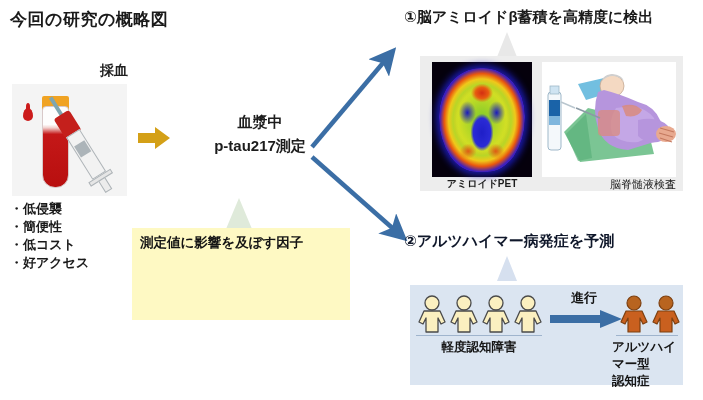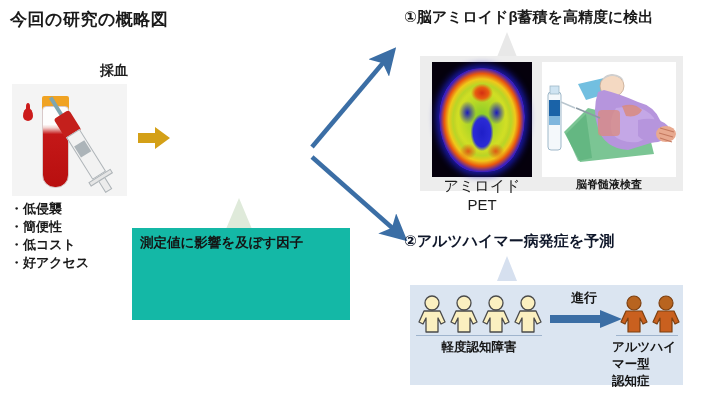--- a/index.html
+++ b/index.html
@@ -141,21 +141,21 @@
     font-size: 15px;
     font-weight: 700;
     color: #1d1d1d;
     line-height: 24px;
   }
 
   
   #factors-box {
     left: 132px; top: 228px;
     width: 218px; height: 92px;
-    background: #14b8a6;
+    background: #fef9c3;
   }
   #factors-pointer {
     left: 226px; top: 198px;
     width: 0; height: 0;
     border-left: 13px solid transparent;
     border-right: 13px solid transparent;
     border-bottom: 31px solid #dfeada;
   }
   #factors-title {
     left: 8px; top: 6px;
@@ -217,35 +217,35 @@
       radial-gradient(ellipse 10px 9px at 34% 80%, #e05a14 0%, rgba(224,90,20,0) 85%),
       radial-gradient(ellipse 10px 9px at 66% 80%, #e05a14 0%, rgba(224,90,20,0) 85%),
       radial-gradient(ellipse 44px 54px at 50% 50%, rgba(0,0,0,0) 54%, #b8d627 66%, #f0c81a 76%, #e8560f 86%, #3b1fc0 96%),
       radial-gradient(ellipse 41px 51px at 50% 50%, #7ec92a 0%, #d6e024 62%, #efae16 80%, #d73a10 93%, #2a1fb8 100%);
     box-shadow: 0 0 7px 3px #1a1ab0;
   }
   #pet-caption {
     left: 12px; top: 121px;
     width: 100px;
     text-align: center;
-    font-size: 15px;
-    font-weight: 400;
+    font-size: 10px;
+    font-weight: 700;
     color: #1c1c1c;
   }
   #csf-frame {
     left: 122px; top: 6px;
     width: 134px; height: 115px;
     background: #ffffff;
   }
   #csf-caption {
     left: 122px; top: 121px;
     width: 134px;
-    text-align: center;
+    text-align: right;
     font-size: 11px;
-    font-weight: 700;
+    font-weight: 400;
     color: #1c1c1c;
   }
 
   
   #outcome2-heading {
     left: 404px; top: 232px;
     font-size: 15px;
     font-weight: 700;
     color: #0f172a;
     white-space: nowrap;
@@ -329,20 +329,24 @@
     <div class="bullet-item">・低侵襲</div>
     <div class="bullet-item">・簡便性</div>
     <div class="bullet-item">・低コスト</div>
     <div class="bullet-item">・好アクセス</div>
   </div>
 
   <svg class="abs" id="yellow-arrow" viewBox="0 0 32 22">
     <polygon points="0,6 17,6 17,0 32,11 17,22 17,16 0,16" fill="#d4a017"></polygon>
   </svg>
 
+  <div class="abs" id="plasma-text">
+    <div>血漿中</div>
+    <div>p-tau217測定</div>
+  </div>
 
   <div class="abs" id="factors-pointer"></div>
   <div class="abs" id="factors-box">
     <div class="abs" id="factors-title">測定値に影響を及ぼす因子</div>
   </div>
 
   <svg class="abs" id="branch-arrows" viewBox="0 0 100 215">
     <defs>
       <marker id="bhead" markerWidth="6" markerHeight="6" refX="3.2" refY="3" orient="auto">
         <path d="M0,0 L6,3 L0,6 L1.4,3 Z" fill="#3b6ea5"></path>

